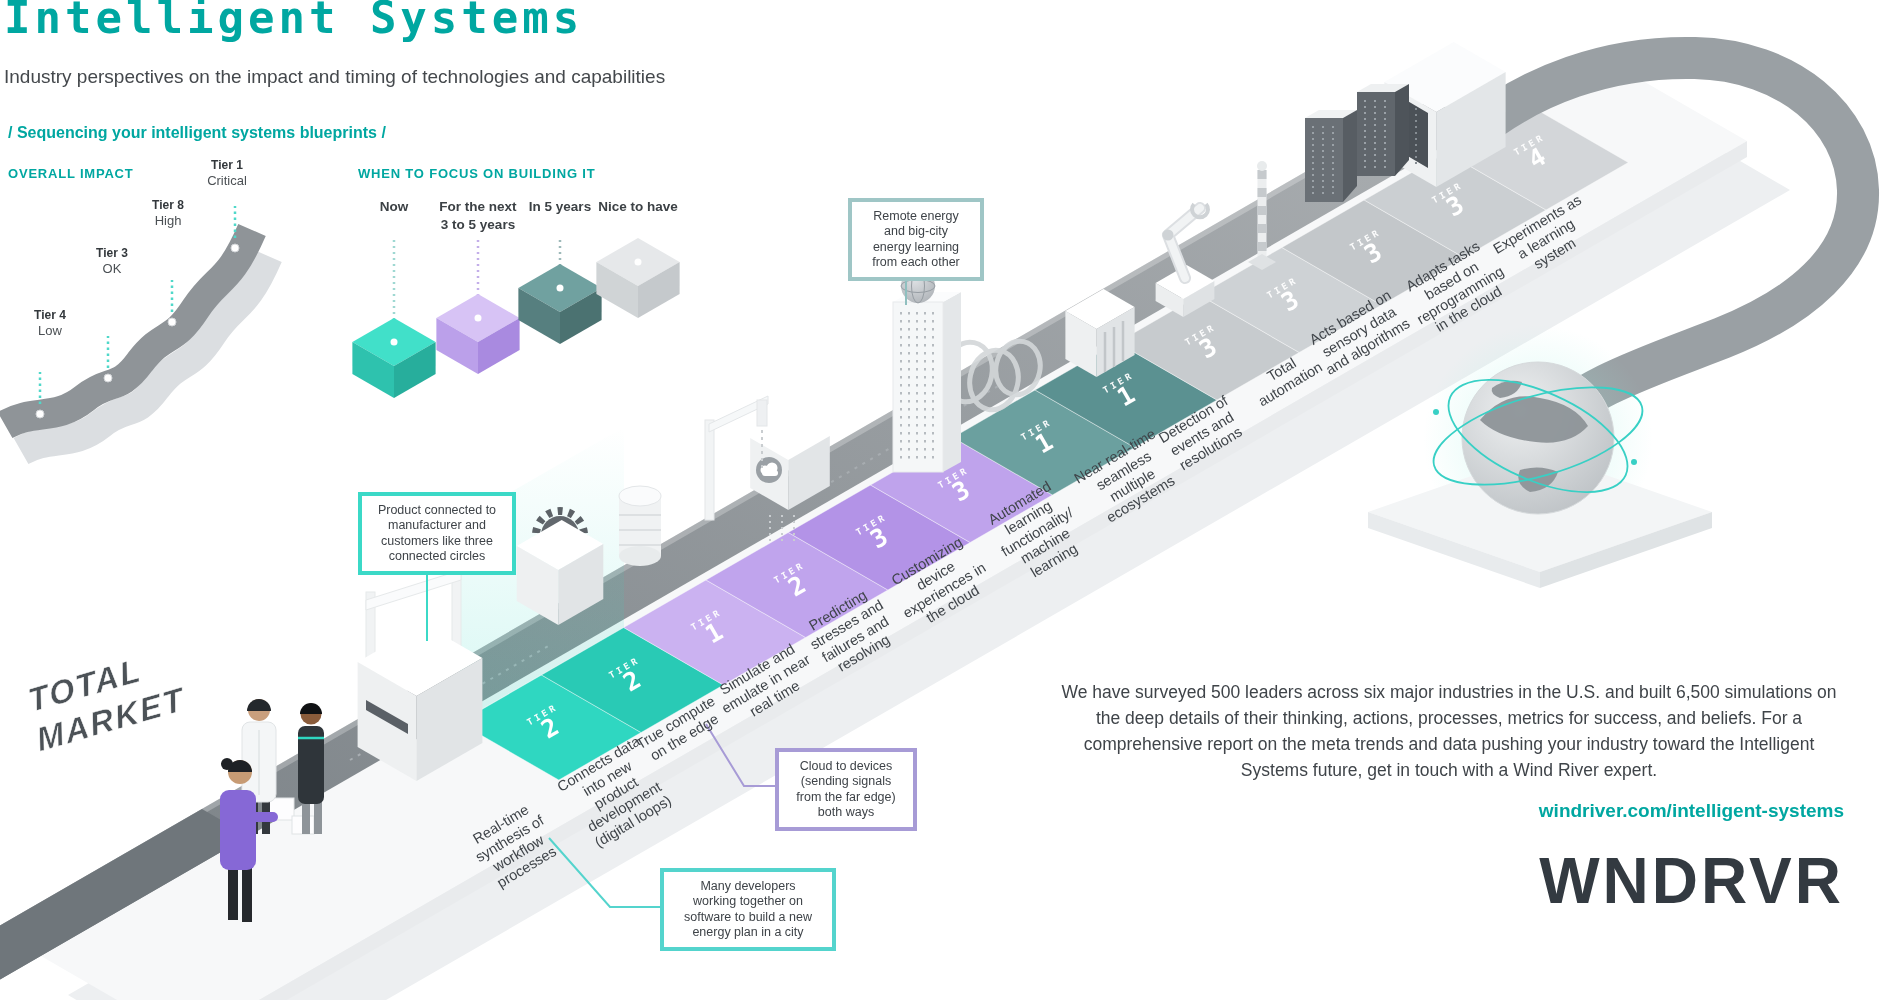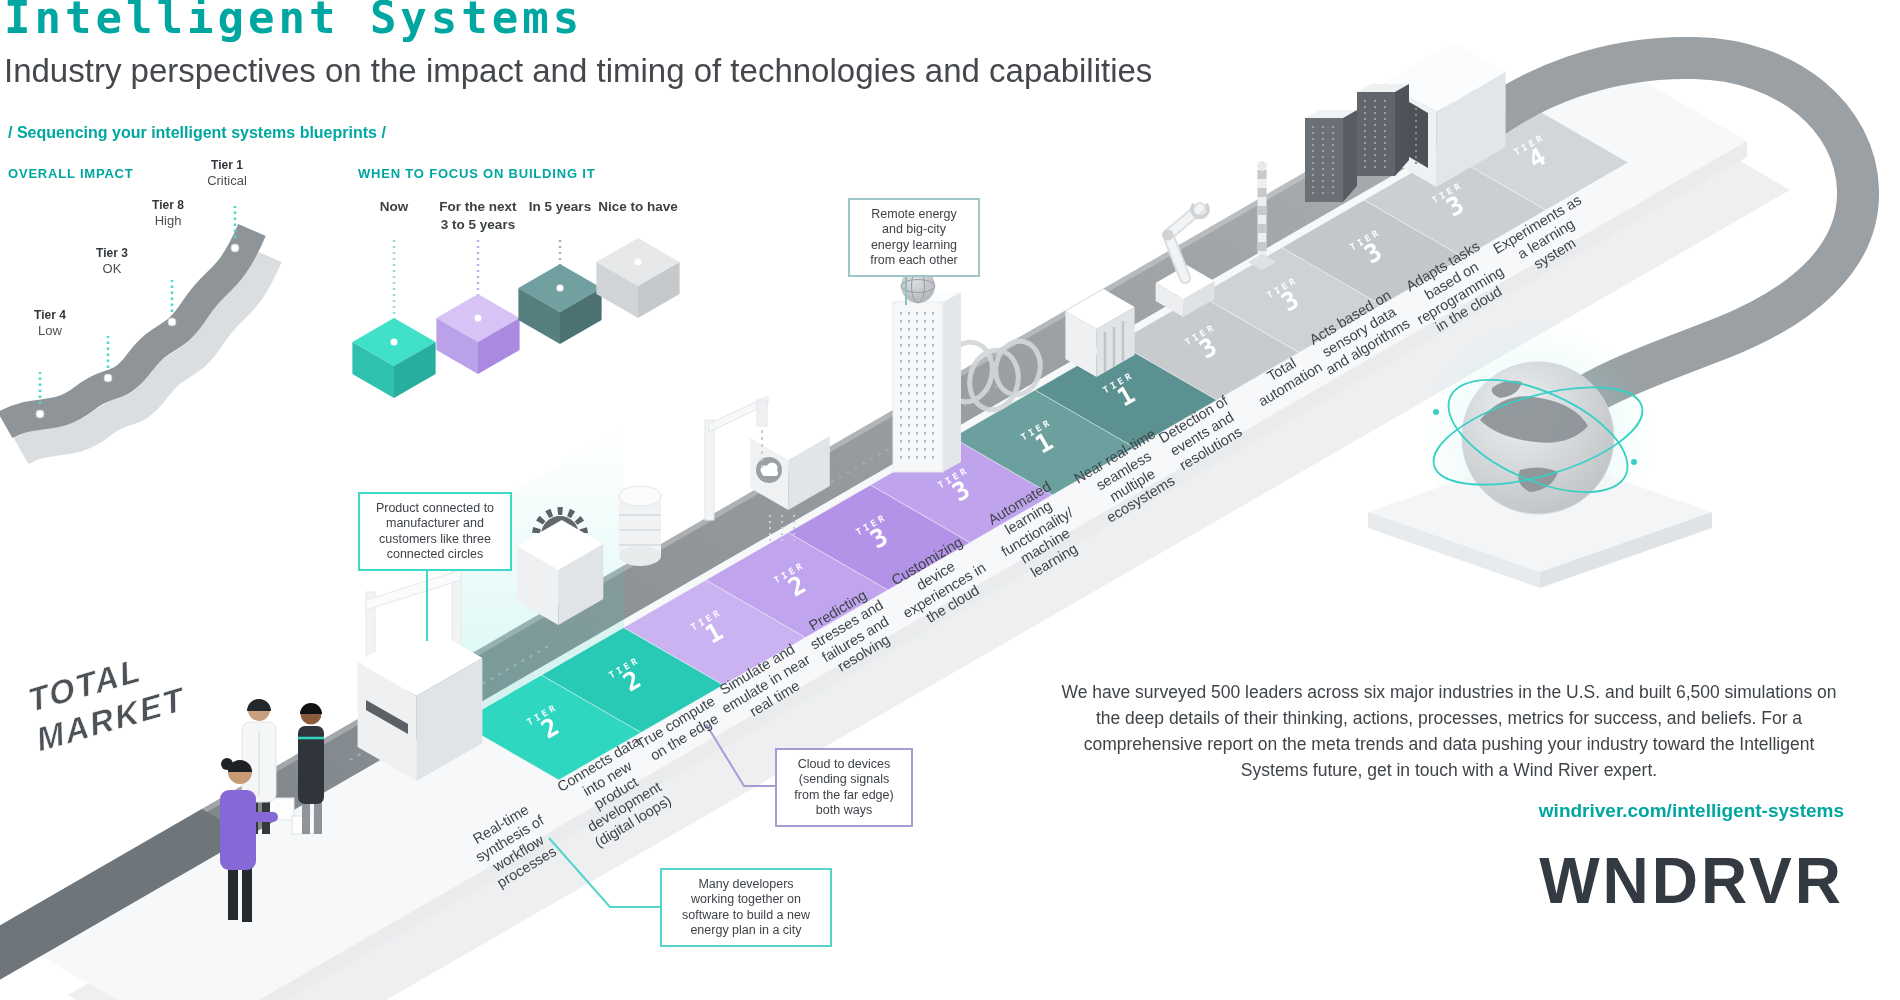--- a/index.html
+++ b/index.html
@@ -2,39 +2,39 @@
 <html><head>
 <meta charset="utf-8">
 <style>
   html,body{margin:0;padding:0}
   body{width:1900px;height:1000px;position:relative;overflow:hidden;background:#ffffff;
        font-family:"Liberation Sans",sans-serif;color:#3f4449}
   .abs{position:absolute}
   
   .title{left:4px;top:-8px;font-family:"DejaVu Sans Mono",monospace;font-weight:700;
          font-size:44px;letter-spacing:4px;color:#00a7a1;white-space:nowrap}
-  .subtitle{left:4px;top:52px;font-size:33px;color:#44484c}
+  .subtitle{left:4px;top:66px;font-size:19px;color:#44484c}
   .tagline{left:8px;top:124px;font-size:16px;font-weight:700;color:#00a7a1}
   
   .legend-head{font-size:13px;font-weight:700;letter-spacing:.8px;color:#00a7a1}
   .imp-tier{position:absolute;width:90px;text-align:center;transform:translateX(-50%);line-height:1.25}
   .imp-tier .tname{display:block;font-size:12px;font-weight:700;color:#33383c}
   .imp-tier .tlevel{display:block;font-size:13px;color:#4b5054}
   .focus-label{position:absolute;width:116px;text-align:center;transform:translateX(-50%);
                font-size:13.5px;font-weight:700;color:#3c4145;white-space:pre-line;line-height:1.3}
   
   .cap-label{position:absolute;width:172px;text-align:center;white-space:pre-line;
              transform:translate(-50%,-50%) rotate(-31deg);font-size:14.5px;line-height:1.16;
              color:#3f4449;font-weight:500}
   .plate-label{position:absolute;text-align:center;color:#fff;
                transform:translate(-50%,-55%) rotate(-30deg);font-family:"DejaVu Sans Mono",monospace}
   .plate-label .tw{display:block;font-size:9px;font-weight:700;letter-spacing:3px;opacity:.95}
   .plate-label .tn{display:block;font-size:25px;font-weight:700;line-height:.9}
   
-  .callout{position:absolute;background:#fff;border:2px solid #701a75;padding:7px 5px;
+  .callout{position:absolute;background:#fff;border:4px solid #701a75;padding:7px 5px;
            font-size:12.5px;line-height:1.22;color:#3e4348;text-align:center;white-space:pre-line}
   .c0{left:848px;top:198px;width:118px;border-color:#9fc6c6}
   .c1{left:358px;top:492px;width:140px;border-color:#3bd9c7}
   .c2{left:775px;top:748px;width:124px;border-color:#a79bd6}
   .c3{left:660px;top:868px;width:158px;border-color:#54d4cd}
   
   .market{left:30px;top:660px;transform:rotate(-16deg) skewX(-4deg);font-size:33px;font-weight:800;
           font-style:italic;letter-spacing:2px;color:#4c5257;white-space:pre-line;line-height:1.22;
           -webkit-text-stroke:.5px #fff}
   

